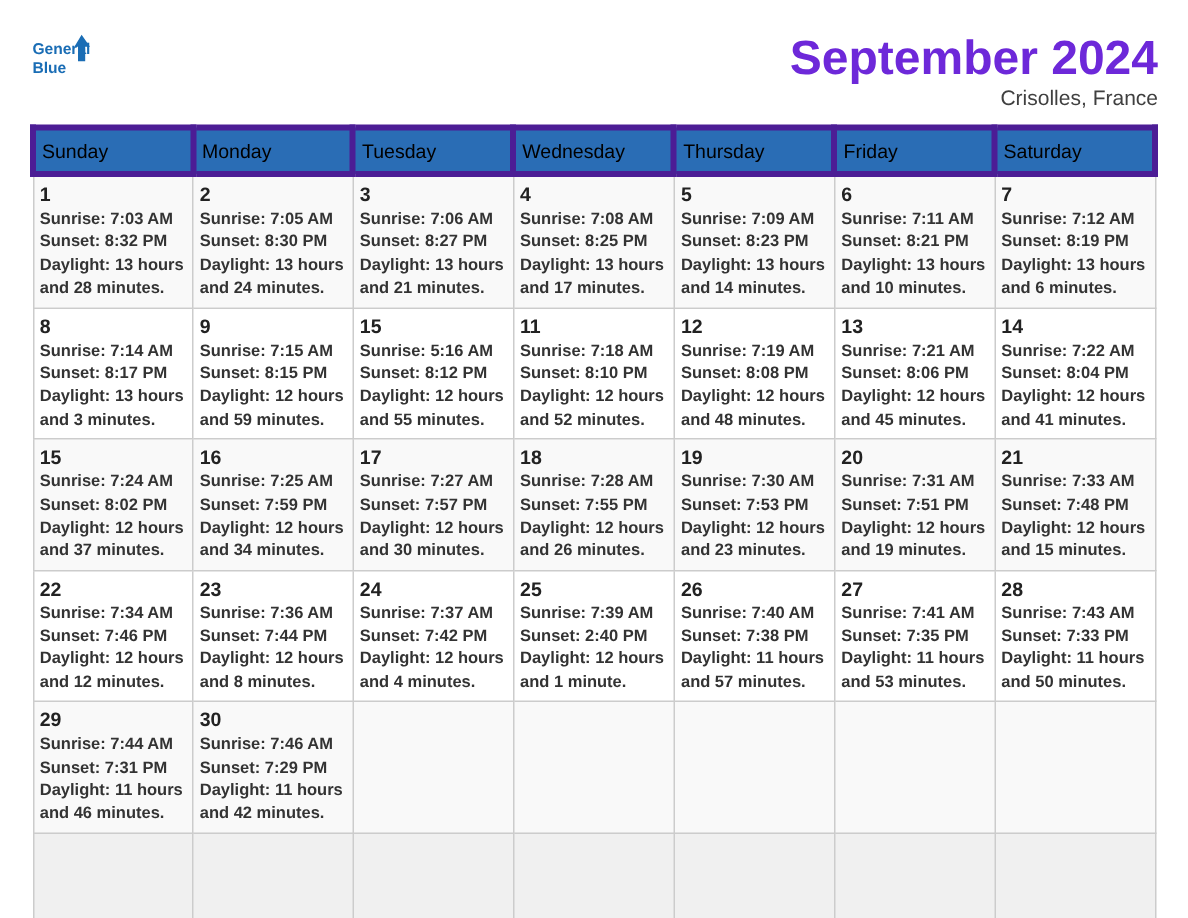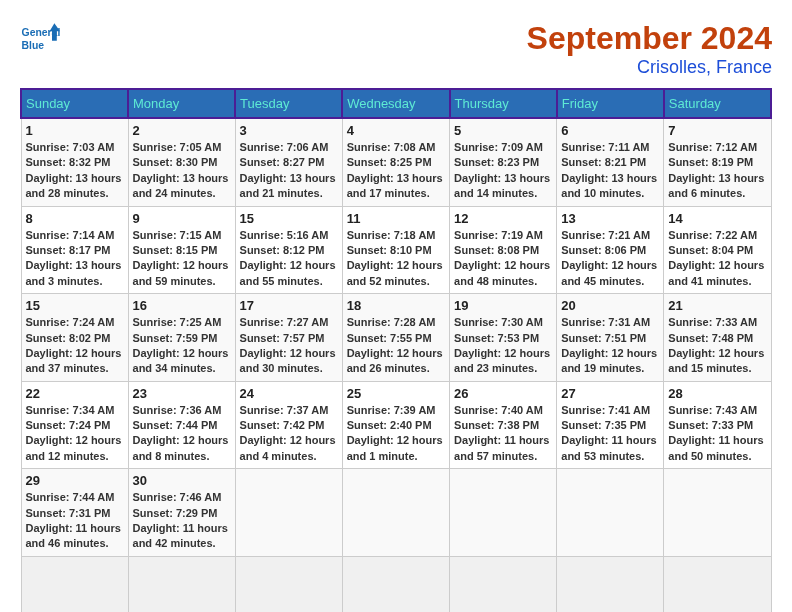--- a/index.html
+++ b/index.html
@@ -20,39 +20,39 @@
       display: flex;
       align-items: center;
       gap: 6px;
     }
     .title-block {
       text-align: right;
     }
     .month-title {
       font-size: 32px;
       font-weight: bold;
-      color: #c2410c;
+      color: #6d28d9;
     }
     .location {
-      font-size: 18px;
-      color: #1d4ed8;
+      font-size: 14px;
+      color: #404040;
     }
     table {
       width: 100%;
       border-collapse: collapse;
       font-size: 11px;
     }
     thead th {
       background: #2a6db5;
-      color: #5eead4;
+      color: #000000;
       padding: 6px 4px;
       text-align: left;
       font-size: 13px;
       font-weight: normal;
-      border: 2px solid #4c1d95;
+      border: 4px solid #4c1d95;
     }
     tbody td {
       border: 1px solid #ccc;
       vertical-align: top;
       padding: 4px;
       height: 85px;
       width: 108px;
       background: #fff;
     }
     tbody tr:nth-child(odd) td {
@@ -277,21 +277,21 @@
           <span>Sunset: 7:48 PM</span><br>
           <span>Daylight: 12 hours and 15 minutes.</span>
         </div>
       </td>
       </tr>
       <tr>
         <td>
         <span class="day-num">22</span>
         <div class="day-info">
           <span>Sunrise: 7:34 AM</span><br>
-          <span>Sunset: 7:24 PM</span><br>
+          <span>Sunset: 7:46 PM</span><br>
           <span>Daylight: 12 hours and 12 minutes.</span>
         </div>
       </td>
         <td>
         <span class="day-num">23</span>
         <div class="day-info">
           <span>Sunrise: 7:36 AM</span><br>
           <span>Sunset: 7:44 PM</span><br>
           <span>Daylight: 12 hours and 8 minutes.</span>
         </div>

